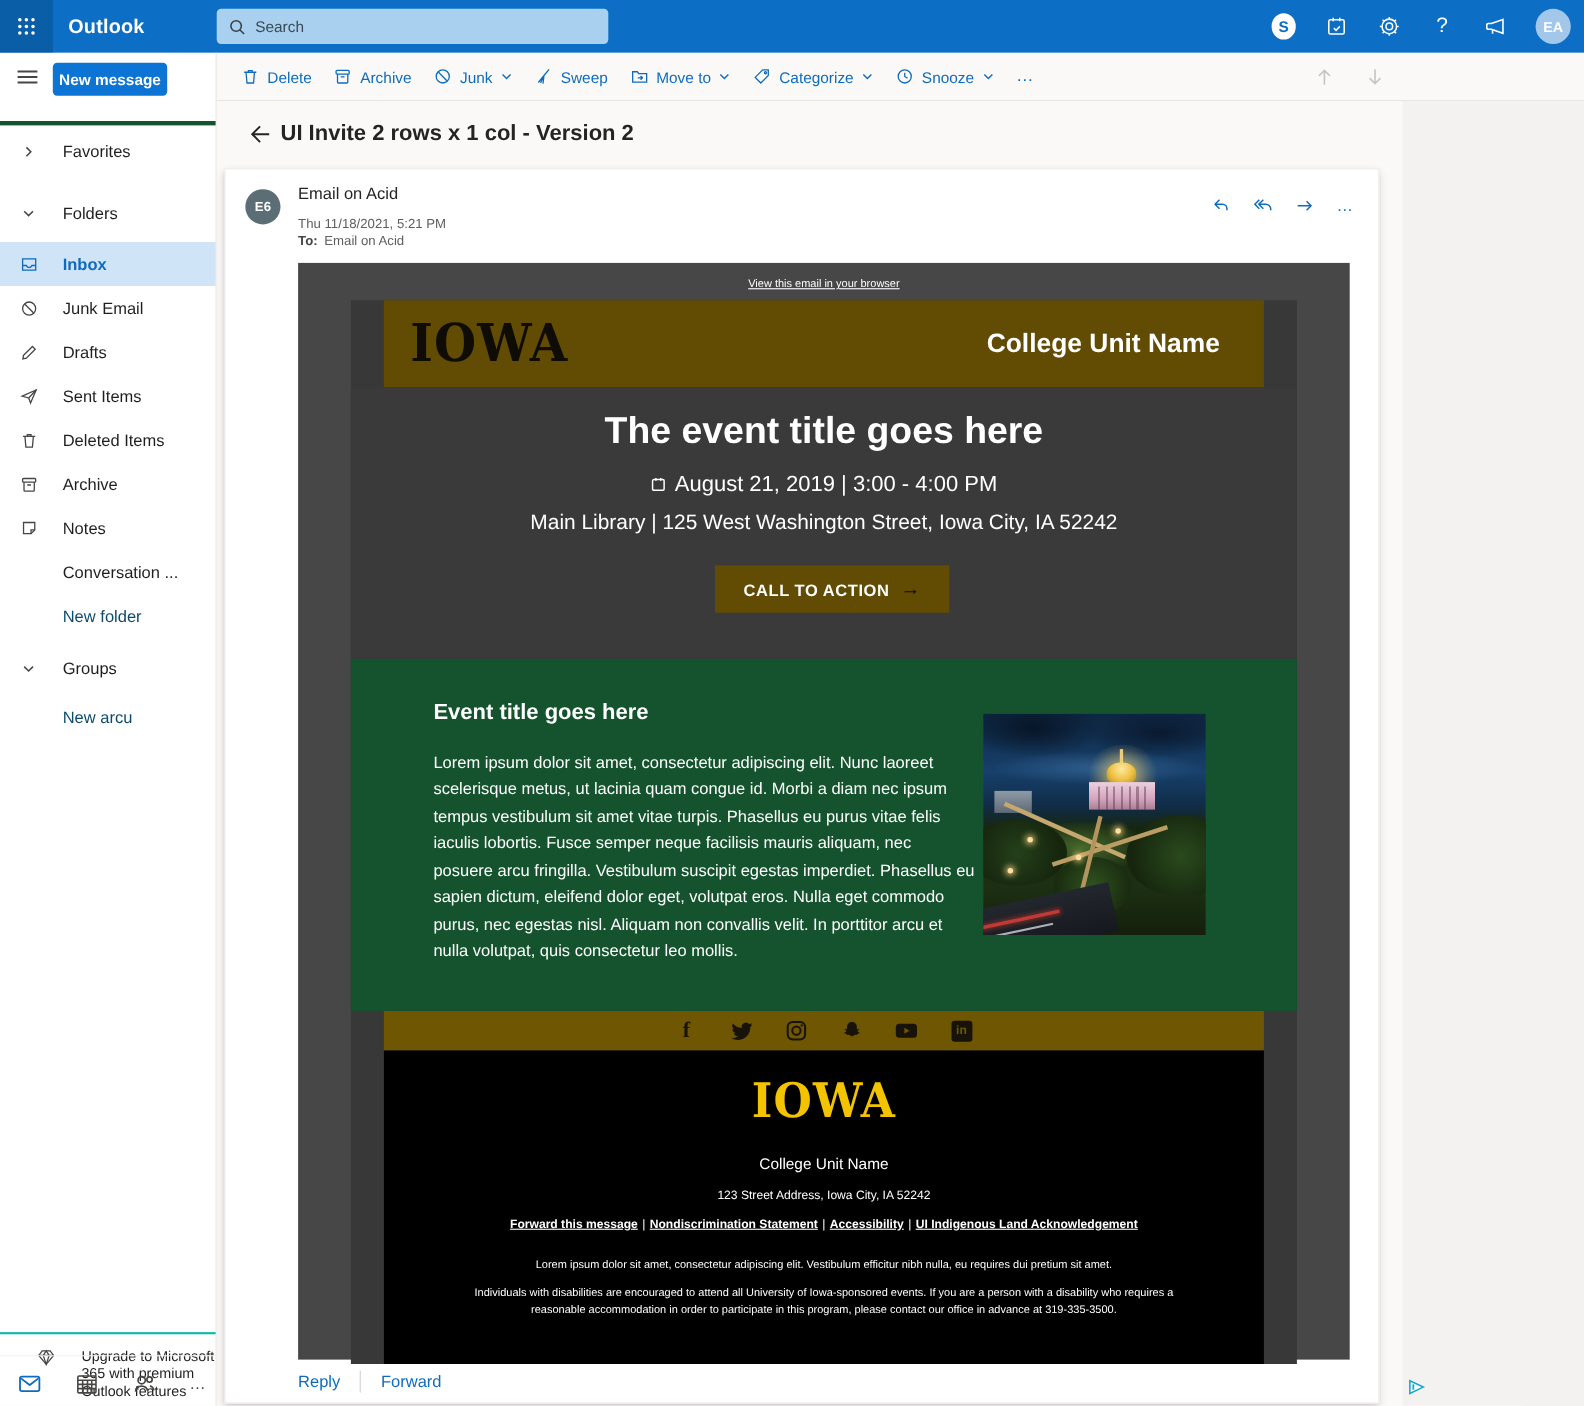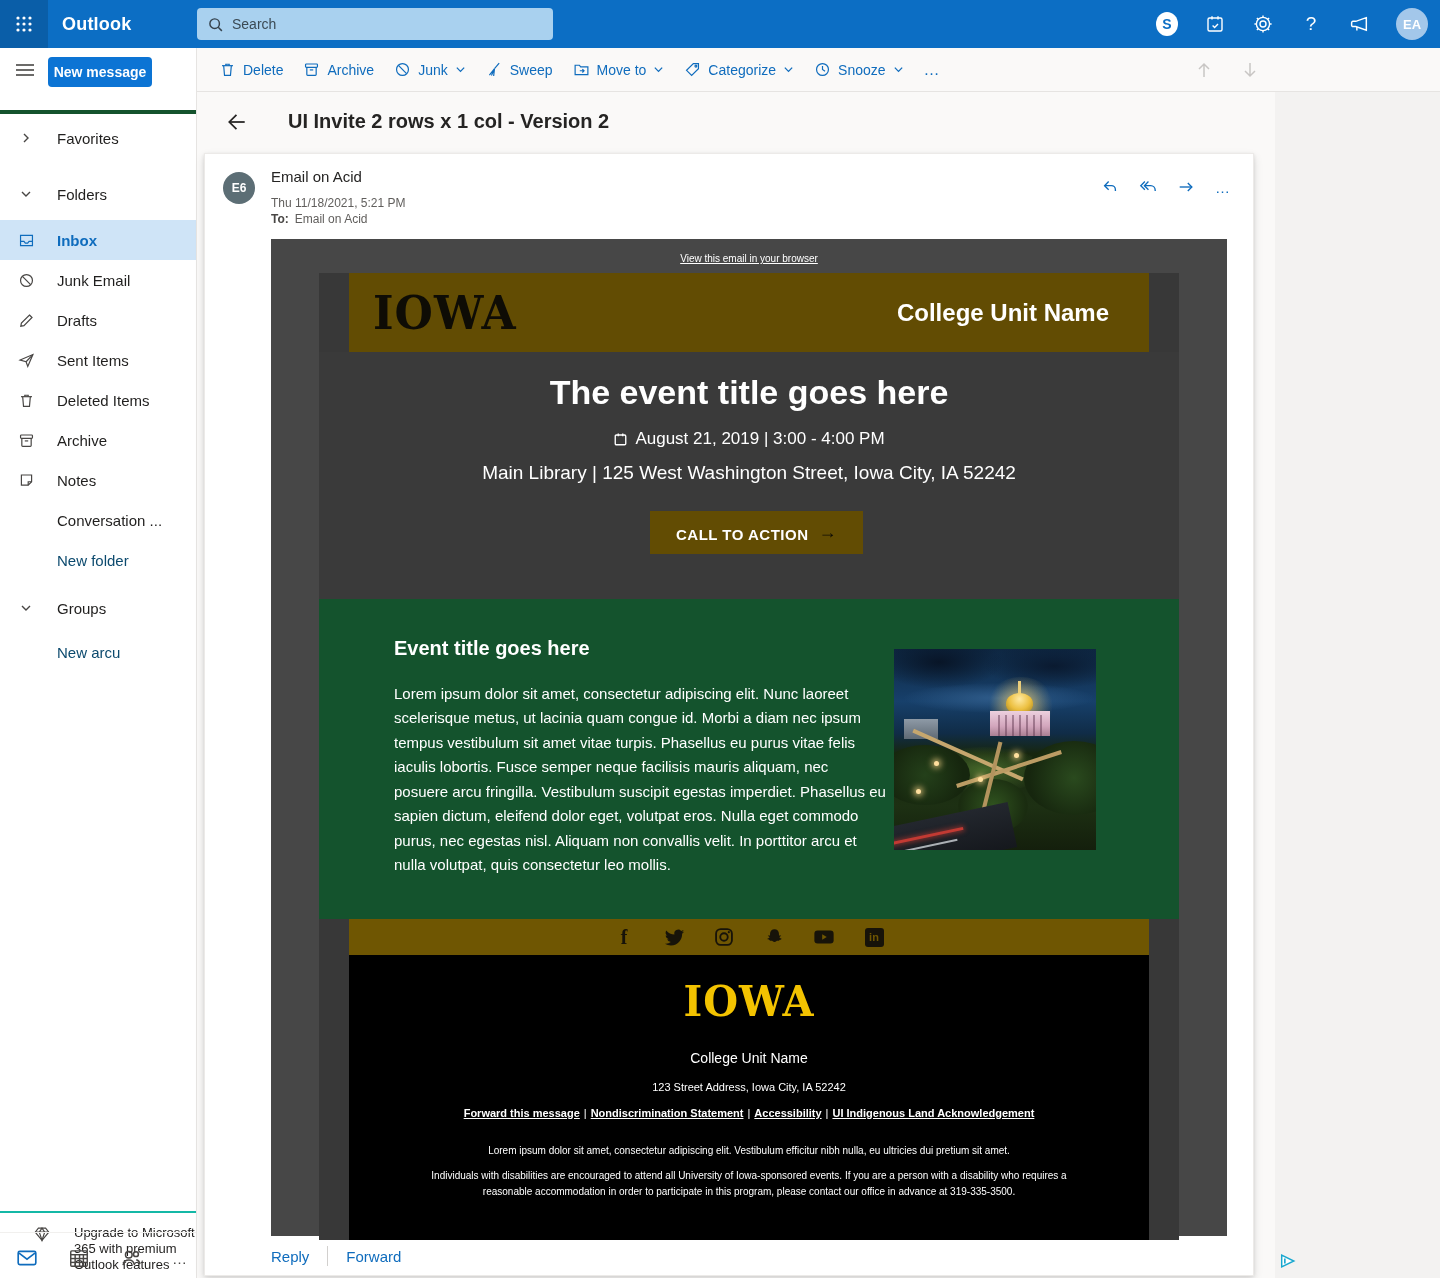--- a/index.html
+++ b/index.html
@@ -48,21 +48,21 @@
   .bnico { width:22px; height:22px; color:#484644; cursor:pointer; }
   .bnico.active { color:#0f6cbd; }
   .bn-more { color:#484644; font-size:15px; letter-spacing:1px; cursor:pointer; }
 
   
   .content { position:absolute; left:197px; top:92px; width:1078px; height:1186px; background:#faf9f8; }
   .rightrail { position:absolute; left:1275px; top:92px; width:165px; height:1186px; background:#f3f2f1; }
   .adchoices { position:absolute; left:4px; top:1160px; width:18px; height:18px; cursor:pointer; }
   .subjectrow { display:flex; align-items:center; padding:18px 0 0 29px; }
   .backbtn { width:22px; height:22px; background:none; border:none; cursor:pointer; color:#252423; padding:0; }
-  .subject { margin-left:40px; font-size:20px; font-weight:bold; color:#252423; }
+  .subject { margin-left:7px; font-size:20px; font-weight:bold; color:#252423; }
 
   .card { position:absolute; left:7px; top:61px; width:1050px; height:1123px; background:#fff; border:1px solid #eceae8; box-shadow:0 1.2px 3.6px rgba(0,0,0,.10), 0 4px 9px rgba(0,0,0,.12); }
   .msg-avatar { position:absolute; left:18px; top:18px; width:32px; height:32px; border-radius:50%; background:#5c6e75; color:#fff; font-size:12px; font-weight:bold; display:flex; align-items:center; justify-content:center; cursor:pointer; }
   .sender { position:absolute; left:66px; top:14px; font-size:15px; color:#252423; }
   .msg-date { position:absolute; left:66px; top:42px; font-size:12px; color:#605e5c; }
   .msg-to { position:absolute; left:66px; top:58px; font-size:12px; color:#605e5c; }
   .msg-to b { color:#484644; margin-right:6px; }
   .msg-actions { position:absolute; right:22px; top:24px; display:flex; align-items:center; gap:20px; }
   .maico { width:18px; height:18px; color:#0f6cbd; cursor:pointer; }
   .ma-more { color:#0f6cbd; font-size:15px; letter-spacing:1px; cursor:pointer; }
@@ -70,21 +70,21 @@
   
   .emailbody { position:absolute; left:66px; top:85px; width:956px; height:997px; background:#474747; }
   .viewlink { display:block; text-align:center; padding-top:9px; }
   .viewlink a { color:#fff; font-size:10px; text-decoration:underline; cursor:pointer; }
   .einner { width:860px; margin:7px auto 0 auto; background:#383838; }
   .ebanner { width:800px; height:79px; margin:0 auto; background:#624c03; display:flex; align-items:center; justify-content:space-between; padding:0 40px 0 24px; }
   .iowa-logo { font-family:"DejaVu Serif",serif; font-weight:bold; font-size:44px; color:#0e0c05; letter-spacing:1px; transform:scaleY(1.08); }
   .unit-name { color:#fff; font-size:24px; font-weight:bold; }
   .sec1 { width:860px; height:247px; background:#3a3a3a; text-align:center; color:#fff; padding-top:21px; }
   .ev-title { font-size:34px; font-weight:bold; }
-  .ev-date { margin-top:17px; font-size:17px; display:flex; align-items:center; justify-content:center; gap:7px; }
+  .ev-date { margin-top:17px; font-size:20px; display:flex; align-items:center; justify-content:center; gap:7px; }
   .ev-loc { margin-top:13px; font-size:19px; }
   .cta { display:inline-flex; align-items:flex-end; gap:10px; margin-top:27px; background:#624c03; color:#fff; border:none; font-family:"Liberation Sans",sans-serif; font-size:15px; font-weight:bold; letter-spacing:.5px; padding:11px 26px; cursor:pointer;margin-left:15px; }
   .cta .arrow { color:#0e0c05; font-size:18px; font-weight:bold; }
   .sec2 { width:860px; height:320px; background:#14532d; position:relative; color:#fff; }
   .sec2-text { position:absolute; left:75px; top:38px; width:492px; }
   .sec2-title { font-size:20px; font-weight:bold; }
   .sec2-para { margin-top:22px; font-size:15px; line-height:1.63; }
   .photo { position:absolute; left:575px; top:50px; width:202px; height:201px; overflow:hidden; background:linear-gradient(180deg,#0e2742 0%,#17406b 26%,#102c47 42%,#17260f 52%,#1d3013 78%,#141f0c 100%); }
   .photo > div { position:absolute; }
   .cloud1 { left:-20px; top:-14px; width:130px; height:54px; border-radius:50%; background:radial-gradient(ellipse at center,#081527 0%,rgba(8,21,39,0) 70%); }
@@ -576,21 +576,21 @@
               <span class="li-box">in</span>
             </span>
         </div>
         <div class="efooter">
           <span class="iowa-logo-gold">IOWA</span>
           <div class="f-unit">College Unit Name</div>
           <div class="f-addr">123 Street Address, Iowa City, IA 52242</div>
           <div class="f-links">
             <a>Forward this message</a><span class="sep">|</span><a>Nondiscrimination Statement</a><span class="sep">|</span><a>Accessibility</a><span class="sep">|</span><a>UI Indigenous Land Acknowledgement</a>
           </div>
-          <div class="f-legal1">Lorem ipsum dolor sit amet, consectetur adipiscing elit. Vestibulum efficitur nibh nulla, eu ultricies dui pretium sit amet.</div>
+          <div class="f-legal1">Lorem ipsum dolor sit amet, consectetur adipiscing elit. Vestibulum efficitur nibh nulla, eu requires dui pretium sit amet.</div>
           <div class="f-legal2">Individuals with disabilities are encouraged to attend all University of Iowa-sponsored events. If you are a person with a disability who requires a reasonable accommodation in order to participate in this program, please contact our office in advance at 319-335-3500.</div>
         </div>
       </div>
     </div>
 
     <div class="replyrow">
       <a>Reply</a>
       <span class="vdiv"></span>
       <a>Forward</a>
     </div>

